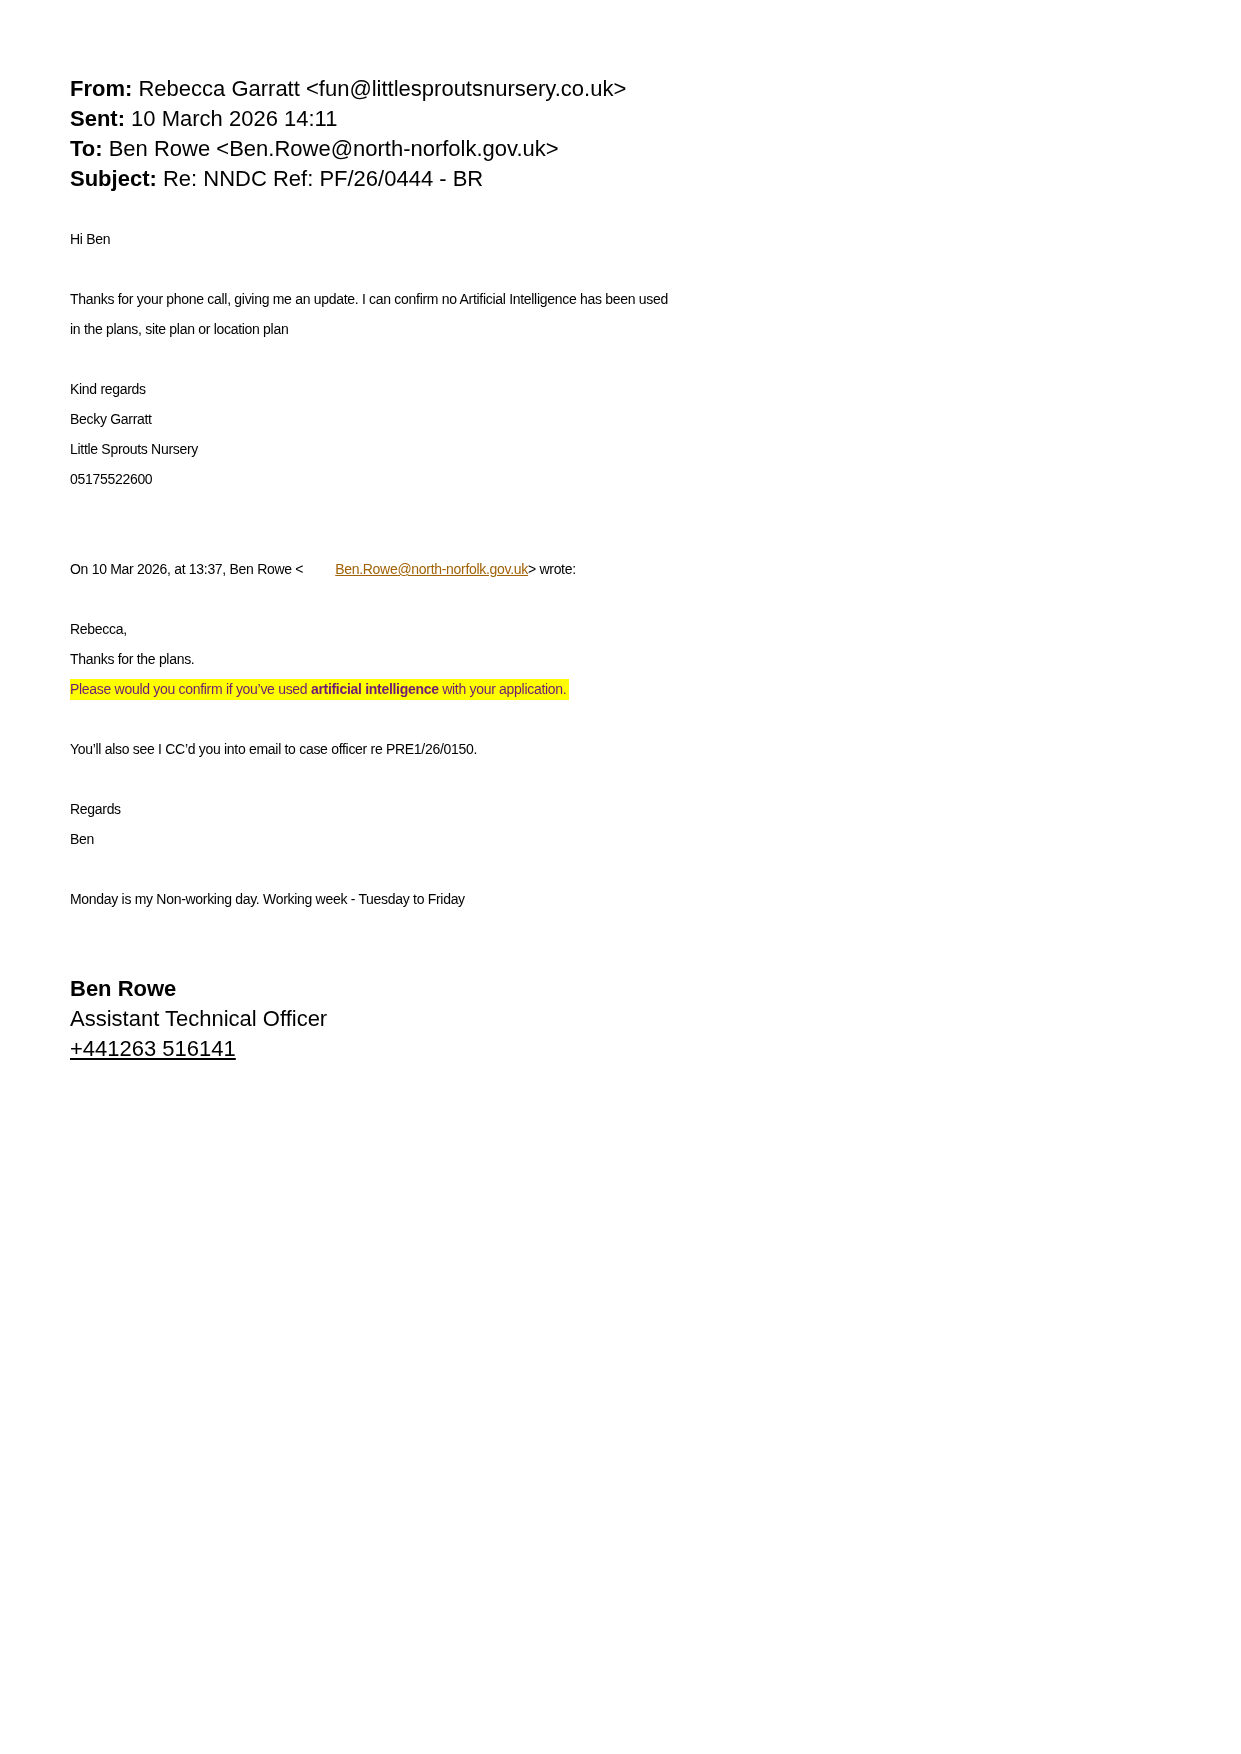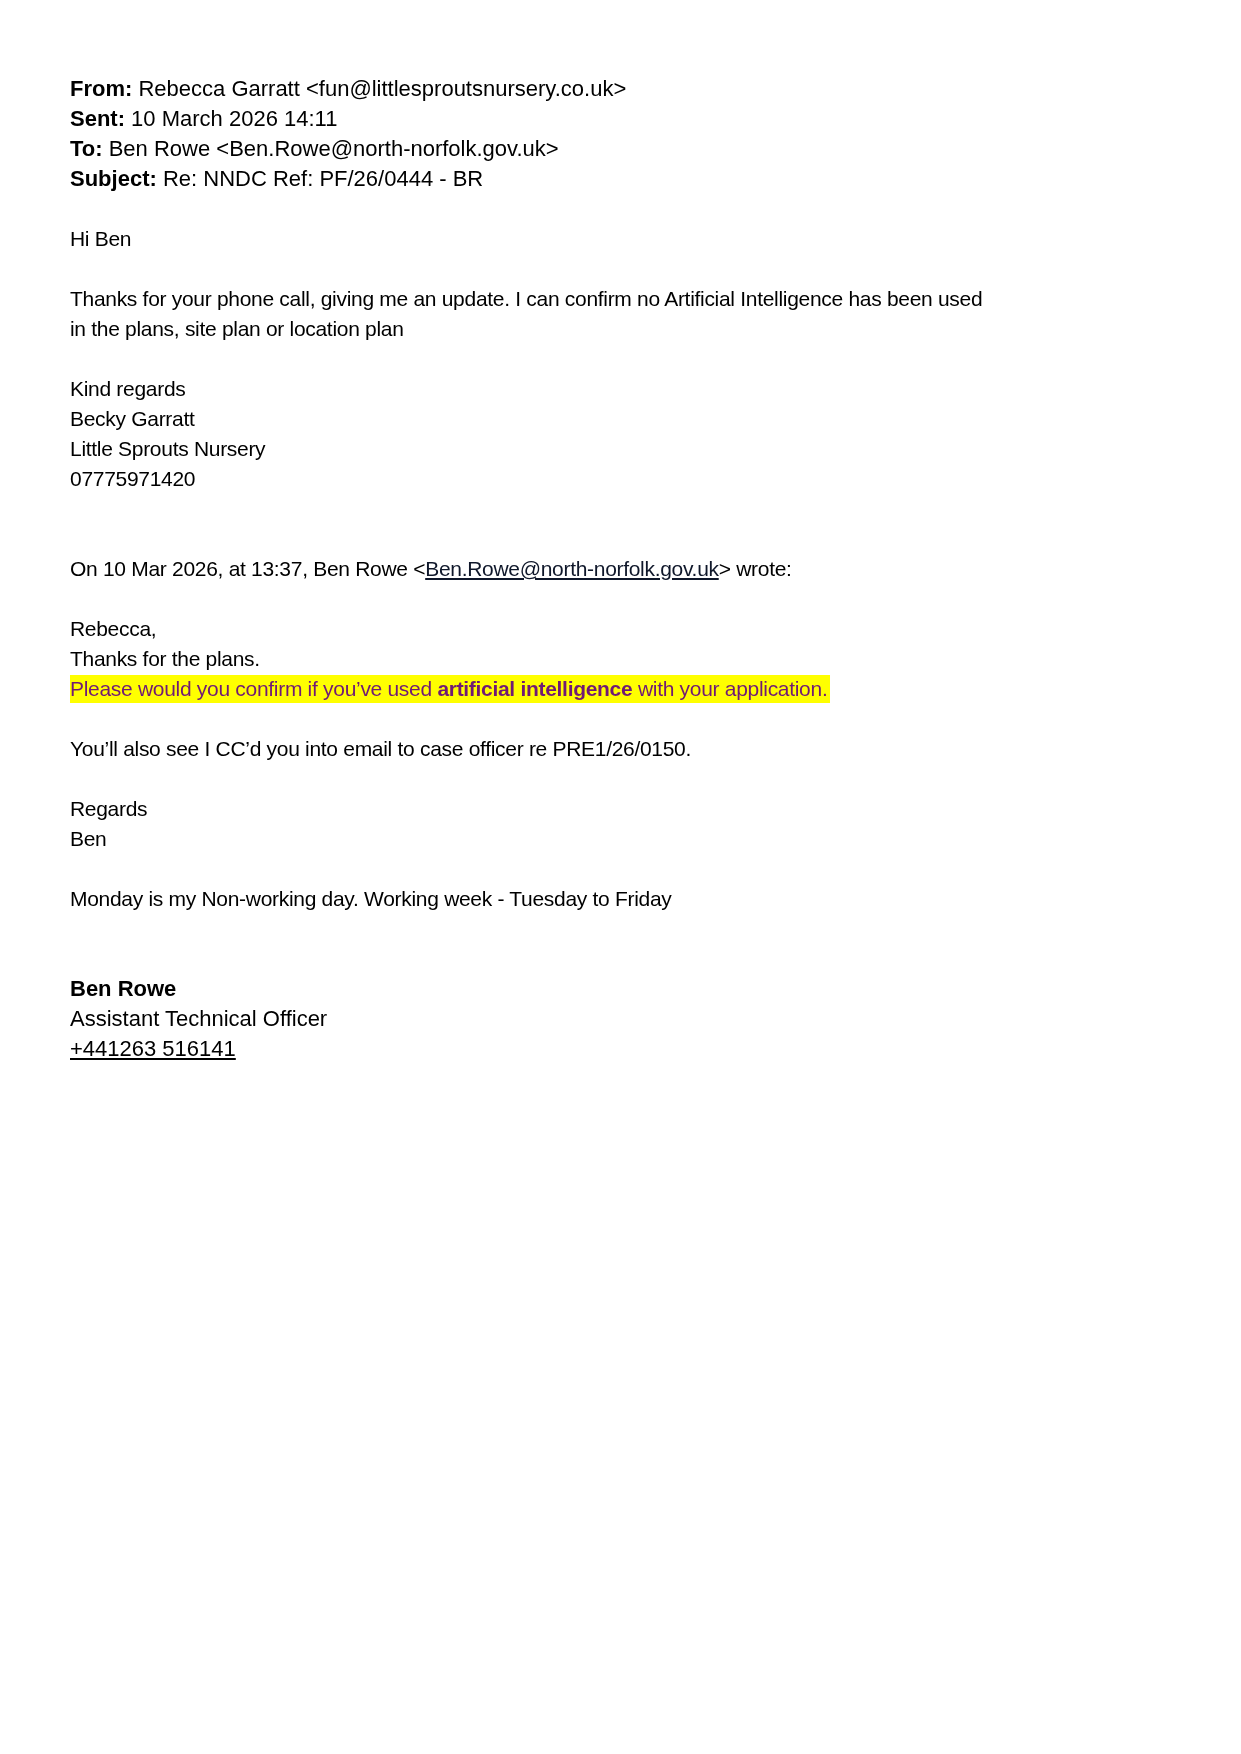--- a/index.html
+++ b/index.html
@@ -17,21 +17,21 @@
     font-family: "Liberation Sans", sans-serif;
     font-size: 22px;
     line-height: 30px;
     color: #000000;
     overflow: hidden;
   }
   p { margin: 0; }
   .gap-1 { margin-top: 30px; }   
   .gap-2 { margin-top: 60px; }   
   .cond {                        
-    font-size: 21px;
+    font-size: 14px;
     letter-spacing: -0.3px;
   }
   .pre { white-space: pre-line; }
   b, .bold { font-weight: bold; }
   a.link {
     color: #2220cb;
     text-decoration: underline;
     cursor: pointer;
   }
   a.tel-link {
@@ -59,24 +59,24 @@
 
   <p class="cond gap-1">Hi Ben</p>
 
   <p class="cond pre gap-1">Thanks for your phone call, giving me an update. I can confirm no Artificial Intelligence has been used
 in the plans, site plan or location plan</p>
 
   <div class="cond gap-1">
     <p>Kind regards</p>
     <p>Becky Garratt</p>
     <p>Little Sprouts Nursery</p>
-    <p>07775971420</p>
+    <p>05175522600</p>
   </div>
 
-  <p class="cond gap-2"><span>On 10 Mar 2026, at 13:37, Ben Rowe &lt;</span><a class="link" href="#" style="color: #0f172a;">Ben.Rowe@north-norfolk.gov.uk</a><span>&gt; wrote:</span></p>
+  <p class="cond gap-2"><span>On 10 Mar 2026, at 13:37, Ben Rowe &lt;</span><a class="link" href="#" style="color: #a16207; margin-left: 32px;">Ben.Rowe@north-norfolk.gov.uk</a><span>&gt; wrote:</span></p>
 
   <div class="cond gap-1">
     <p>Rebecca,</p>
     <p>Thanks for the plans.</p>
     <p><mark class="hl" style="background: rgb(255, 255, 0);"><span>Please would you confirm if you’ve used </span><b>artificial intelligence</b><span> with your application.</span></mark></p>
   </div>
 
   <p class="cond gap-1">You’ll also see I CC’d you into email to case officer re PRE1/26/0150.</p>
 
   <div class="cond gap-1">

